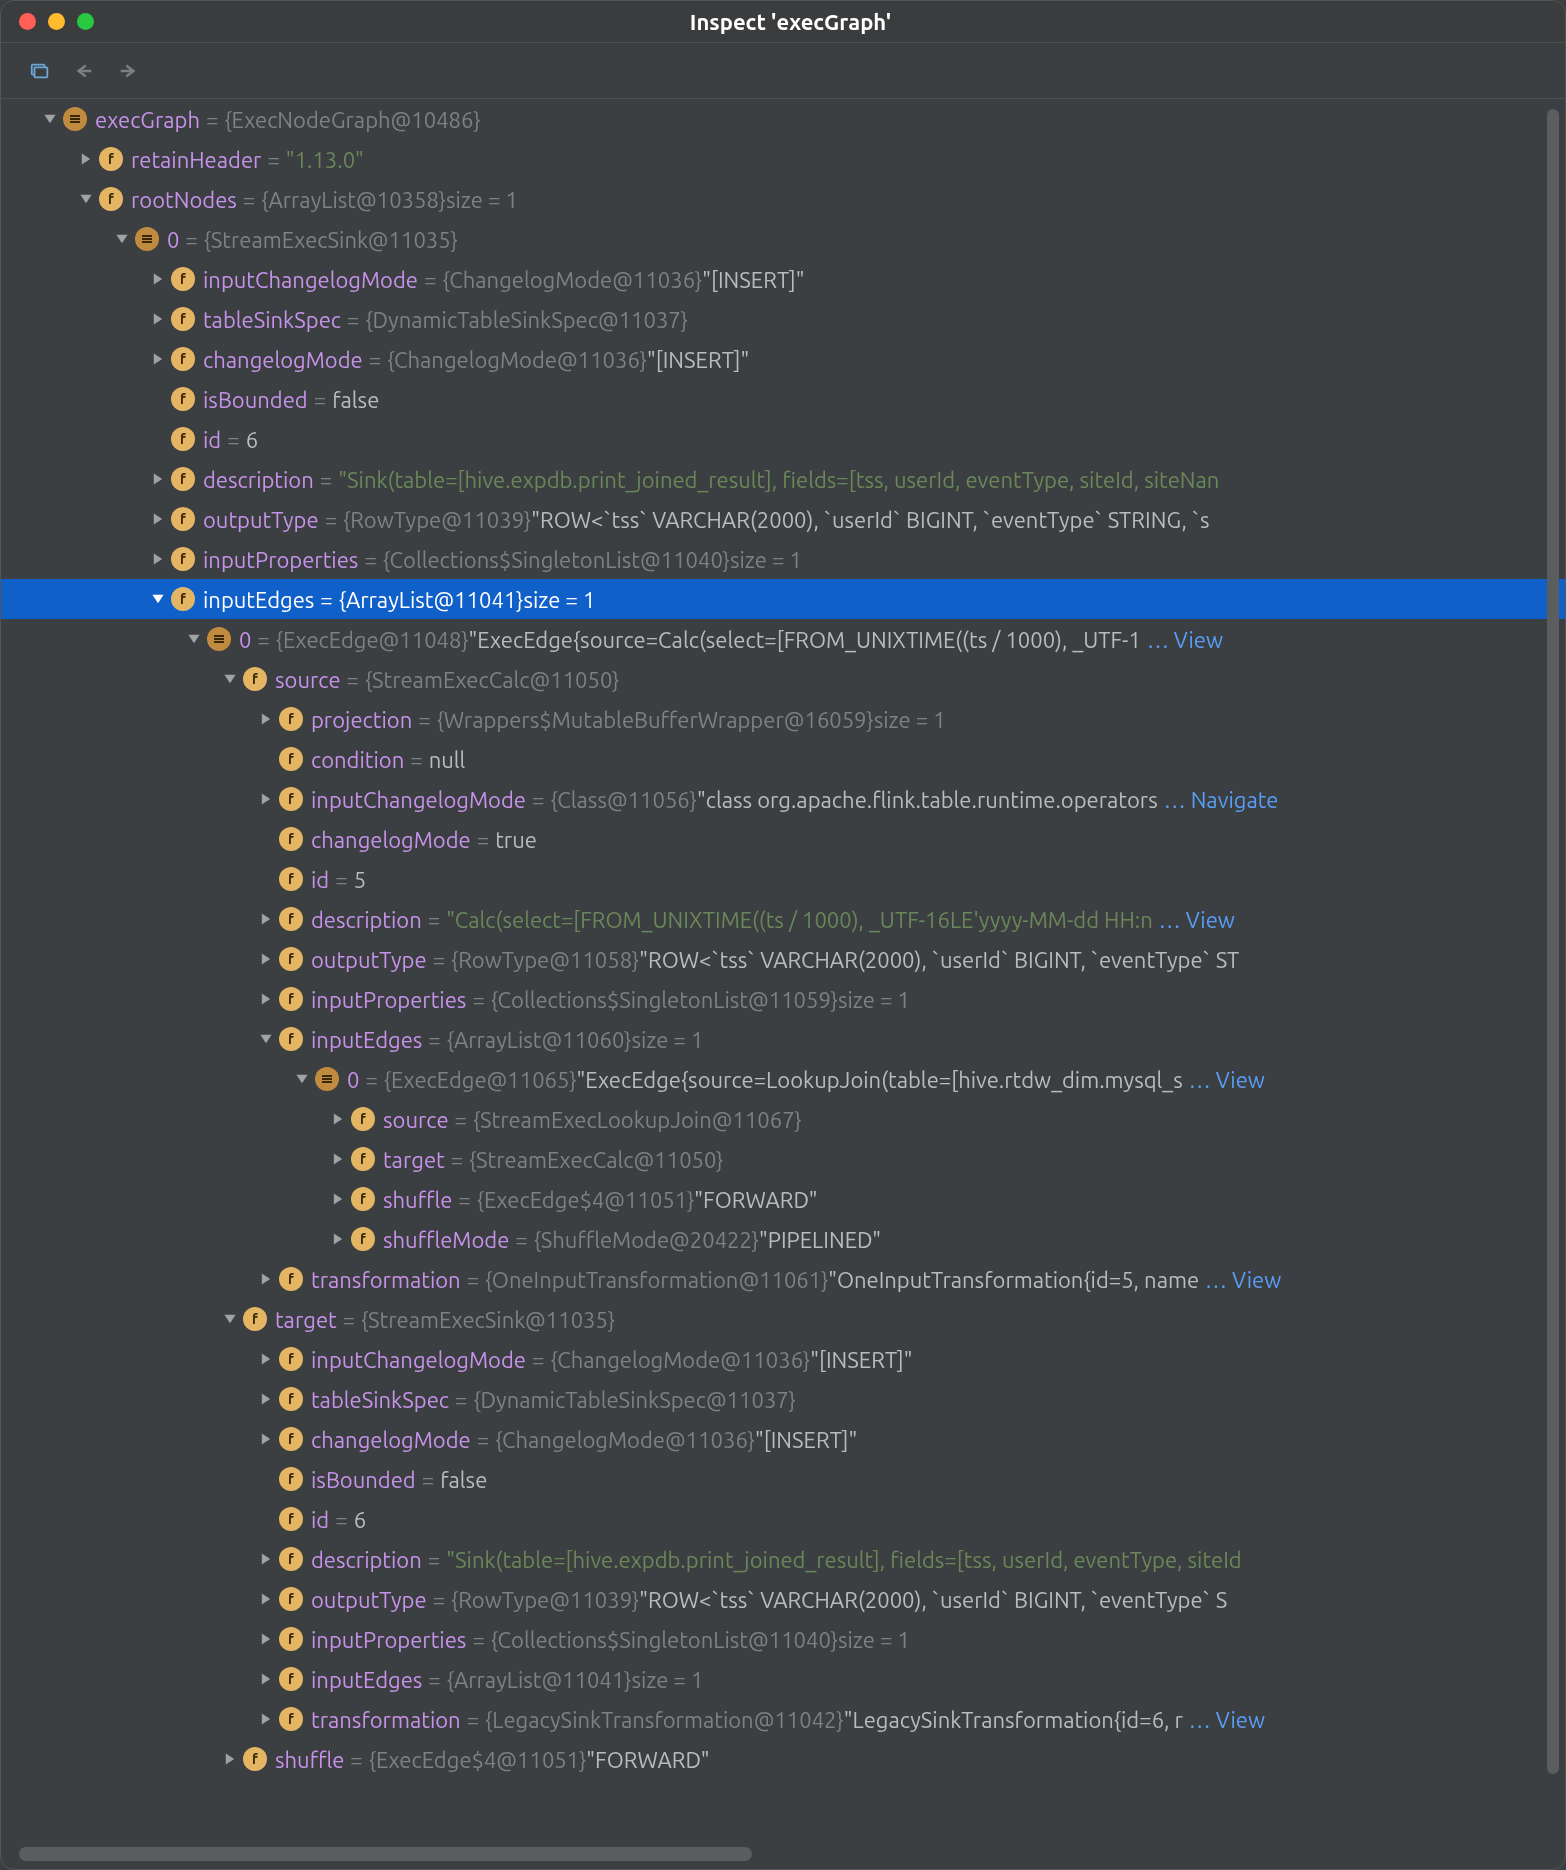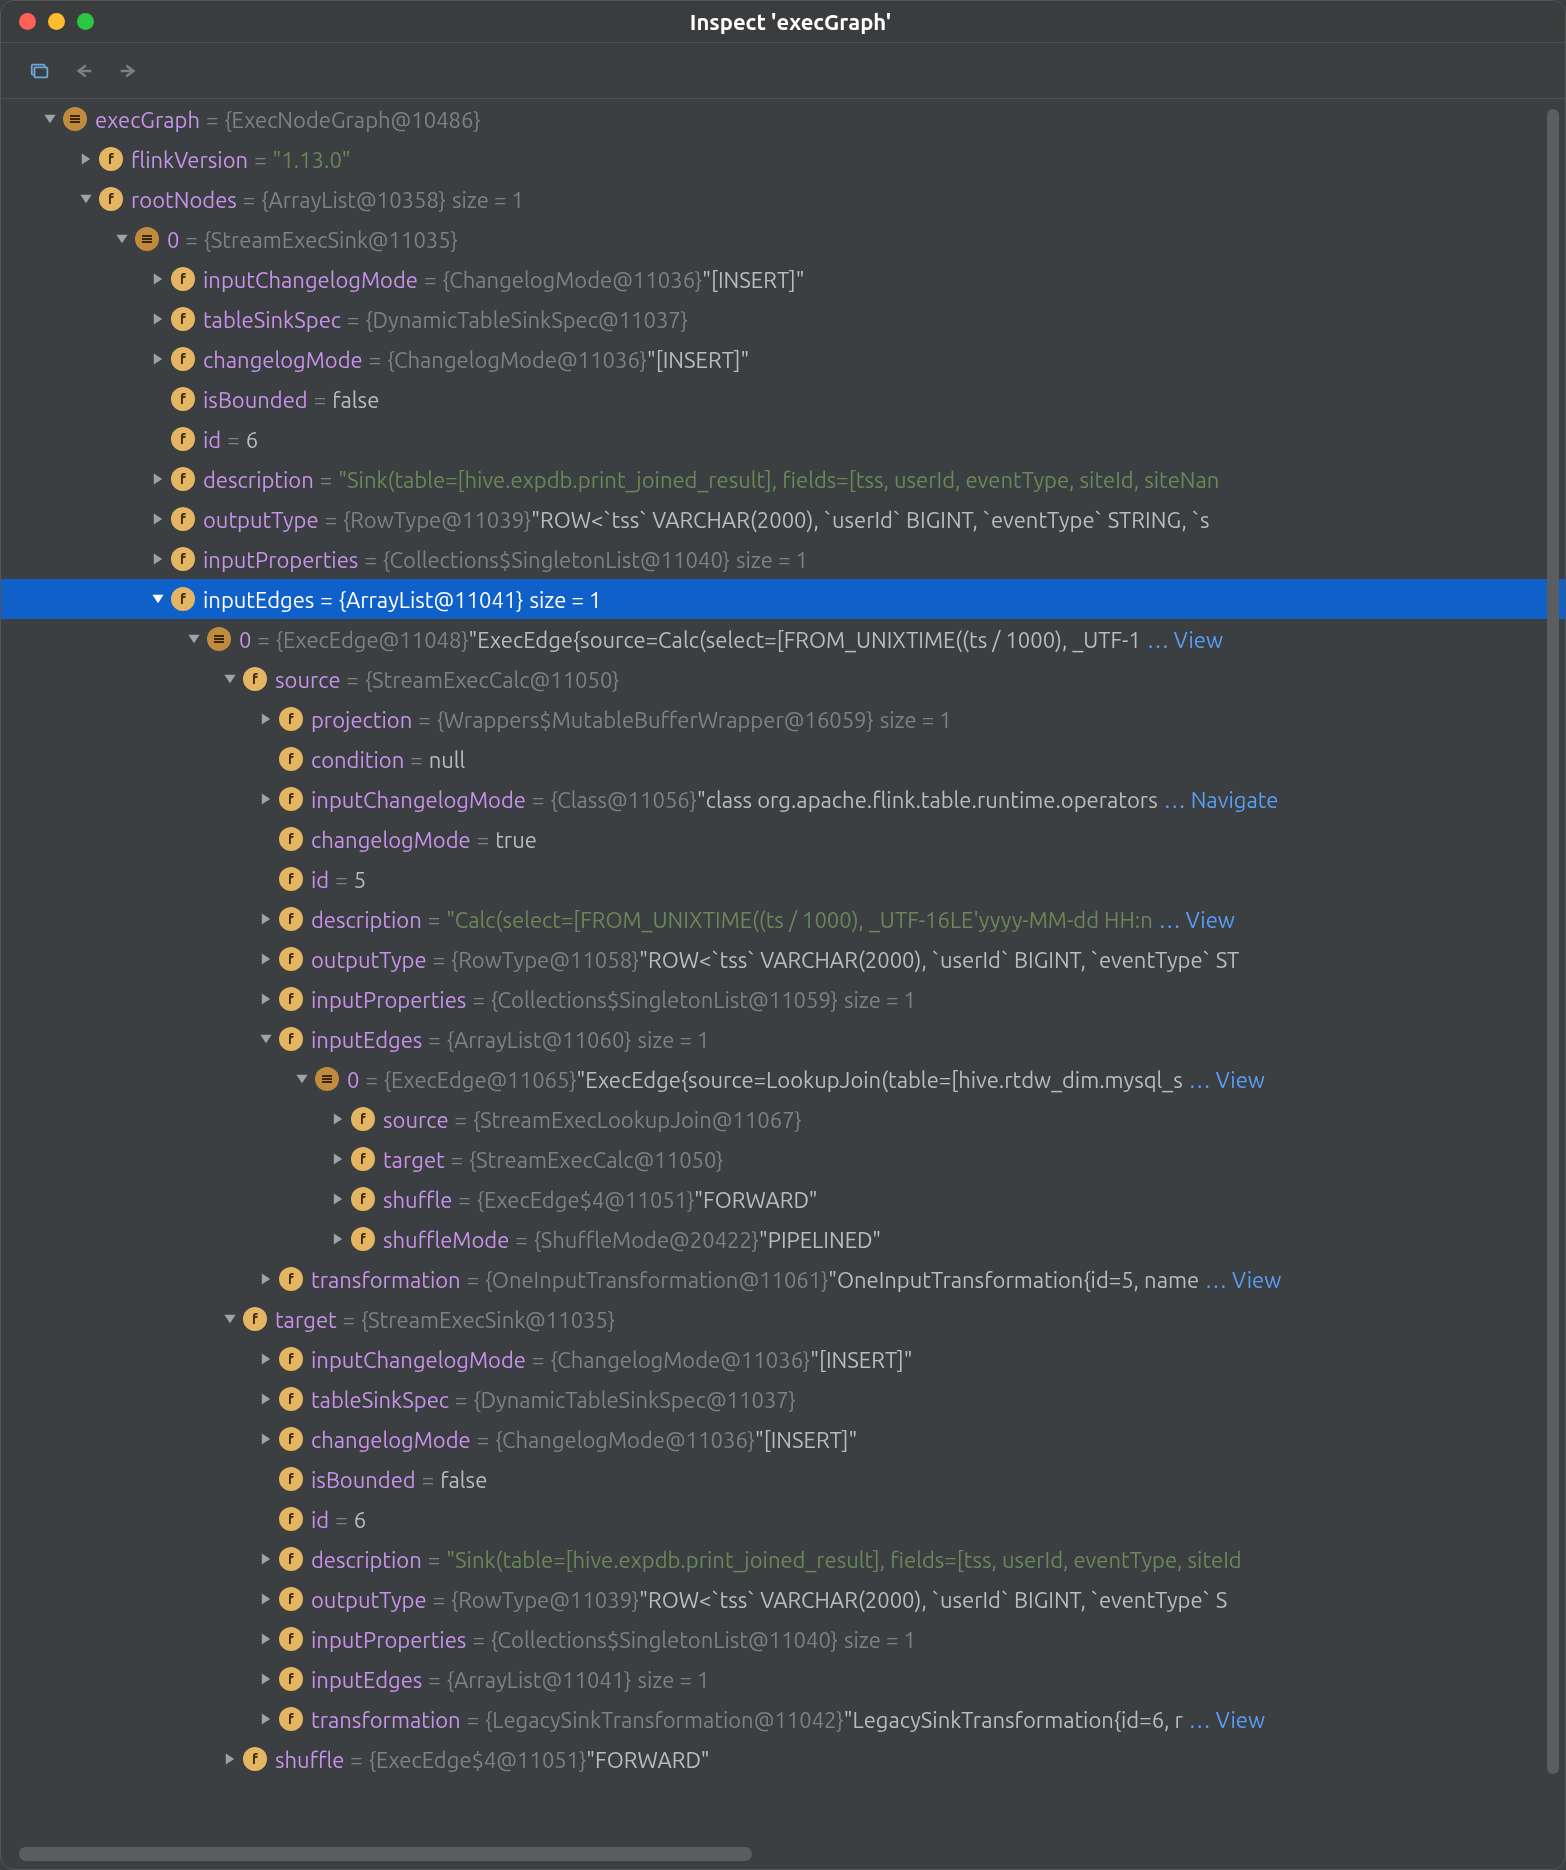--- a/index.html
+++ b/index.html
@@ -42,21 +42,21 @@
   .row.sel .chev{color:#fff;}
   .chev svg{width:14px;height:14px;}
   .icon{width:24px;height:24px;border-radius:50%;margin-right:8px;flex:0 0 24px;display:flex;align-items:center;justify-content:center;font-size:14px;font-weight:700;color:#3a2704;}
   .icon.f{background:var(--yellow);}
   .icon.ar{background:#c08b3e;}
   .k{color:var(--purple);}
   .eq{color:var(--text-dim);margin:0 6px;}
   .obj{color:var(--text-gray);}
   .v{color:var(--text);}
   .vstr{color:var(--green-str);}
-  .extra{color:var(--text-dim);margin-left:6px;}
+  .extra{color:var(--text-dim);}
   .link{color:var(--link);margin-left:6px;cursor:pointer;}
   .hscroll{position:absolute;left:18px;right:18px;bottom:8px;height:14px;background:transparent;}
   .hsthumb{position:absolute;left:0;top:0;height:100%;width:48%;background:#5b5d5f;border-radius:7px;}
   .vscroll{position:absolute;top:10px;bottom:26px;right:6px;width:12px;}
   .vsthumb{position:absolute;left:0;top:0;width:100%;height:96%;background:#5b5d5f;border-radius:6px;}
 </style>
 </head>
 <body>
 
 <div class="window">
@@ -110,21 +110,21 @@
           <span class="obj">{ExecNodeGraph@10486}</span>
         </div>
         <div class="row">
           <span class="ind" style="width: 72px;"></span>
           <span class="chev">
             <svg viewBox="0 0 10 10">
               <path d="M2 1 L8 5 L2 9 Z" fill="currentColor"></path>
             </svg>
           </span>
           <span class="icon f">f</span>
-          <span class="k">flinkVersion</span>
+          <span class="k">retainHeader</span>
           <span class="eq">=</span>
           <span class="vstr">"1.13.0"</span>
         </div>
         <div class="row">
           <span class="ind" style="width: 72px;"></span>
           <span class="chev">
             <svg viewBox="0 0 10 10">
               <path d="M1 2 L9 2 L5 8 Z" fill="currentColor"></path>
             </svg>
           </span>

